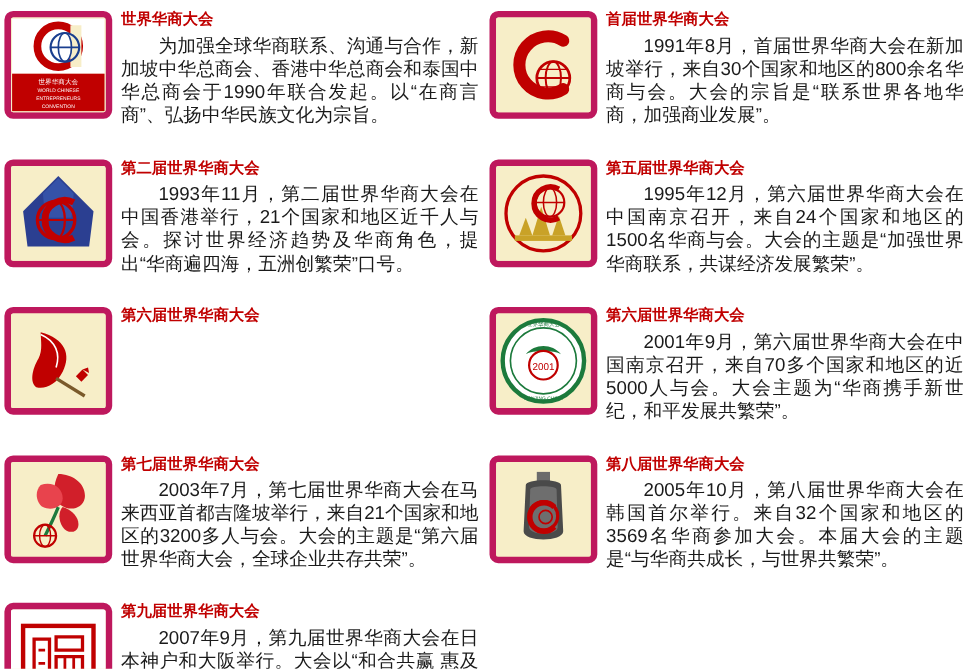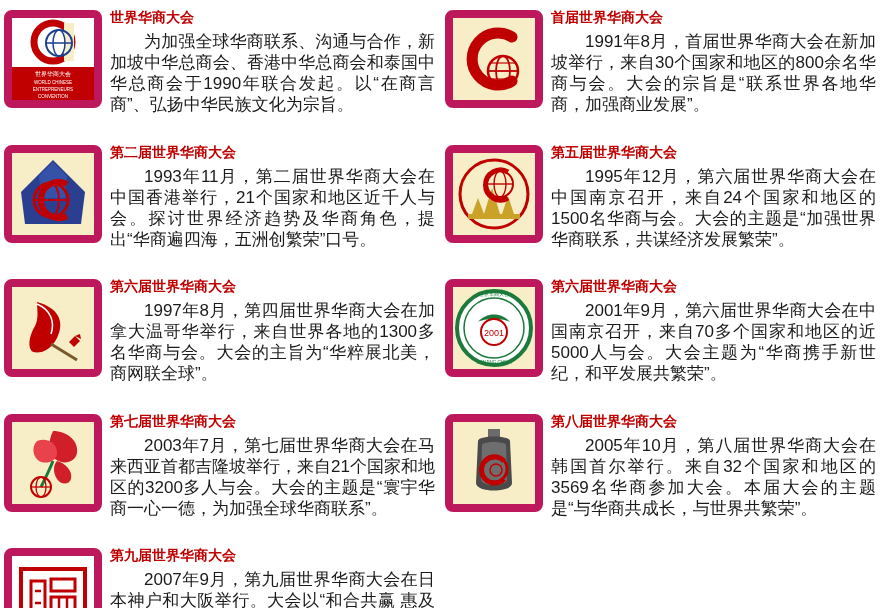--- a/index.html
+++ b/index.html
@@ -23,21 +23,21 @@
     height: 134.5px;
     box-sizing: border-box;
     display: flex;
     align-items: flex-start;
     padding: 4px 6px 4px 4px;
   }
   .logo-box {
     width: 98px;
     height: 98px;
     flex: 0 0 98px;
-    border: 8px solid #be185d;
+    border: 6px solid #be185d;
     border-radius: 8px;
     background: #f7eec8;
     box-sizing: border-box;
     display: flex;
     align-items: center;
     justify-content: center;
     margin-top: 6px;
     margin-right: 8px;
     overflow: hidden;
     text-decoration: underline;
@@ -169,21 +169,20 @@
           <path d="M30 20 C52 26 58 40 50 56 C44 68 34 72 26 70 C20 66 22 54 28 44 C32 36 30 28 30 20 Z" fill="#c00000"></path>
           <path d="M30 22 C44 28 48 40 44 52" fill="none" stroke="#ffffff" stroke-width="1.5"></path>
           <line x1="44" y1="62" x2="70" y2="78" stroke="#7a5a2a" stroke-width="3"></line>
           <path d="M62 60 l6 -6 l5 5 l-6 6 z" fill="#c00000"></path>
           <path d="M68 54 l5 -2 l1 5 z" fill="#c00000"></path>
         </svg>
       </span>
     </div>
     <div class="text-col">
       <div class="title">第六届世界华商大会</div>
-      <div class="body-text">1997年8月，第四届世界华商大会在加拿大温哥华举行，来自世界各地的1300多名华商与会。大会的主旨为“华粹展北美，商网联全球”。</div>
     </div>
   </div>
 
 
   <div class="cell">
     <div class="logo-box">
       <span>
         <svg width="92" height="92" viewBox="0 0 92 92">
           <rect x="0" y="0" width="92" height="92" fill="#f7eec8"></rect>
           <circle cx="46" cy="46" r="37" fill="#ffffff" stroke="#1c7a3c" stroke-width="4"></circle>
@@ -212,21 +211,21 @@
           <path d="M50 44 C58 46 66 54 64 62 C62 68 54 68 50 62 C46 56 46 48 50 44 Z" fill="#d11f2a"></path>
           <path d="M46 44 C42 54 38 62 34 70" fill="none" stroke="#1c7a3c" stroke-width="3"></path>
           <circle cx="34" cy="70" r="10" fill="none" stroke="#c00000" stroke-width="2"></circle>
           <ellipse cx="34" cy="70" rx="5" ry="10" fill="none" stroke="#c00000" stroke-width="1.3"></ellipse>
           <line x1="24" y1="70" x2="44" y2="70" stroke="#c00000" stroke-width="1.3"></line>
         </svg>
       </span>
     </div>
     <div class="text-col">
       <div class="title">第七届世界华商大会</div>
-      <div class="body-text">2003年7月，第七届世界华商大会在马来西亚首都吉隆坡举行，来自21个国家和地区的3200多人与会。大会的主题是“寰宇华商一心一德，为加强全球华商联系”。</div>
+      <div class="body-text">2003年7月，第七届世界华商大会在马来西亚首都吉隆坡举行，来自21个国家和地区的3200多人与会。大会的主题是“第六届世界华商大会，全球企业共存共荣”。</div>
     </div>
   </div>
 
   <div class="cell">
     <div class="logo-box">
       <span>
         <svg width="92" height="92" viewBox="0 0 92 92">
           <rect x="0" y="0" width="92" height="92" fill="#f7eec8"></rect>
           <rect x="40" y="12" width="12" height="10" fill="#6b6b6b"></rect>
           <path d="M30 24 C30 18 62 18 62 24 L64 66 C64 76 28 76 28 66 Z" fill="#4a4a4a"></path>

